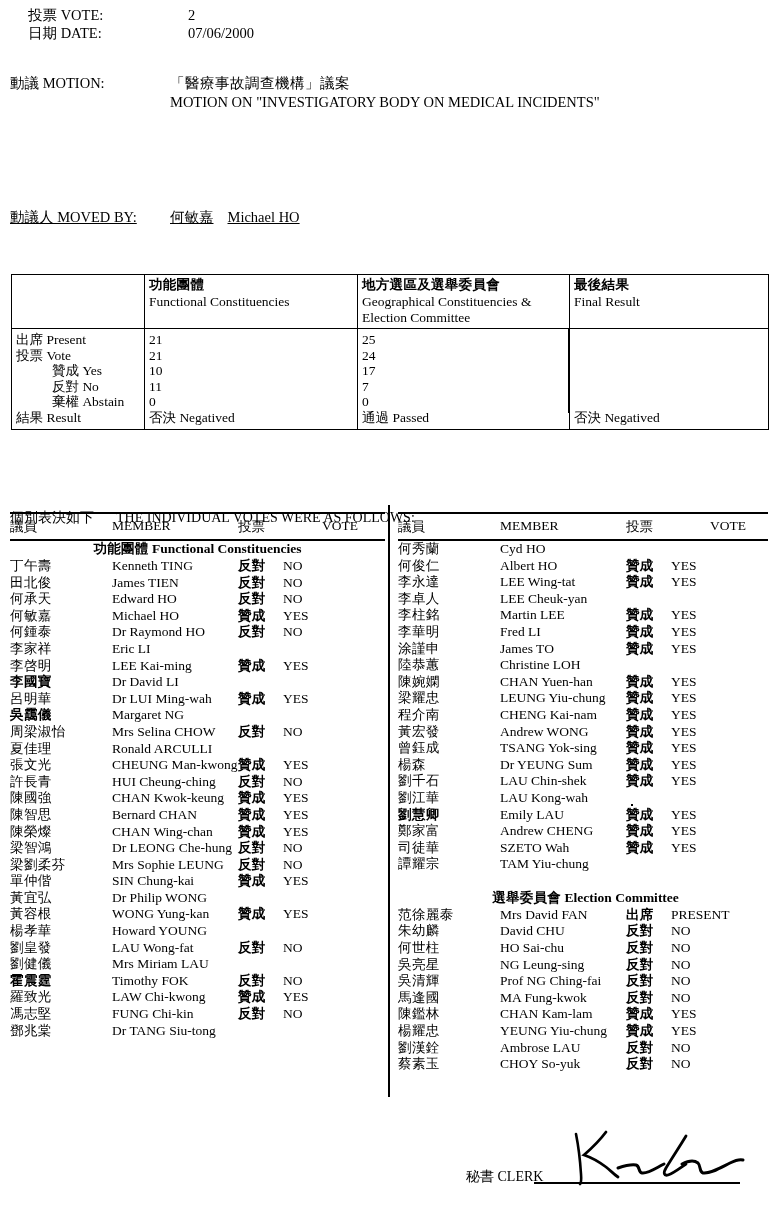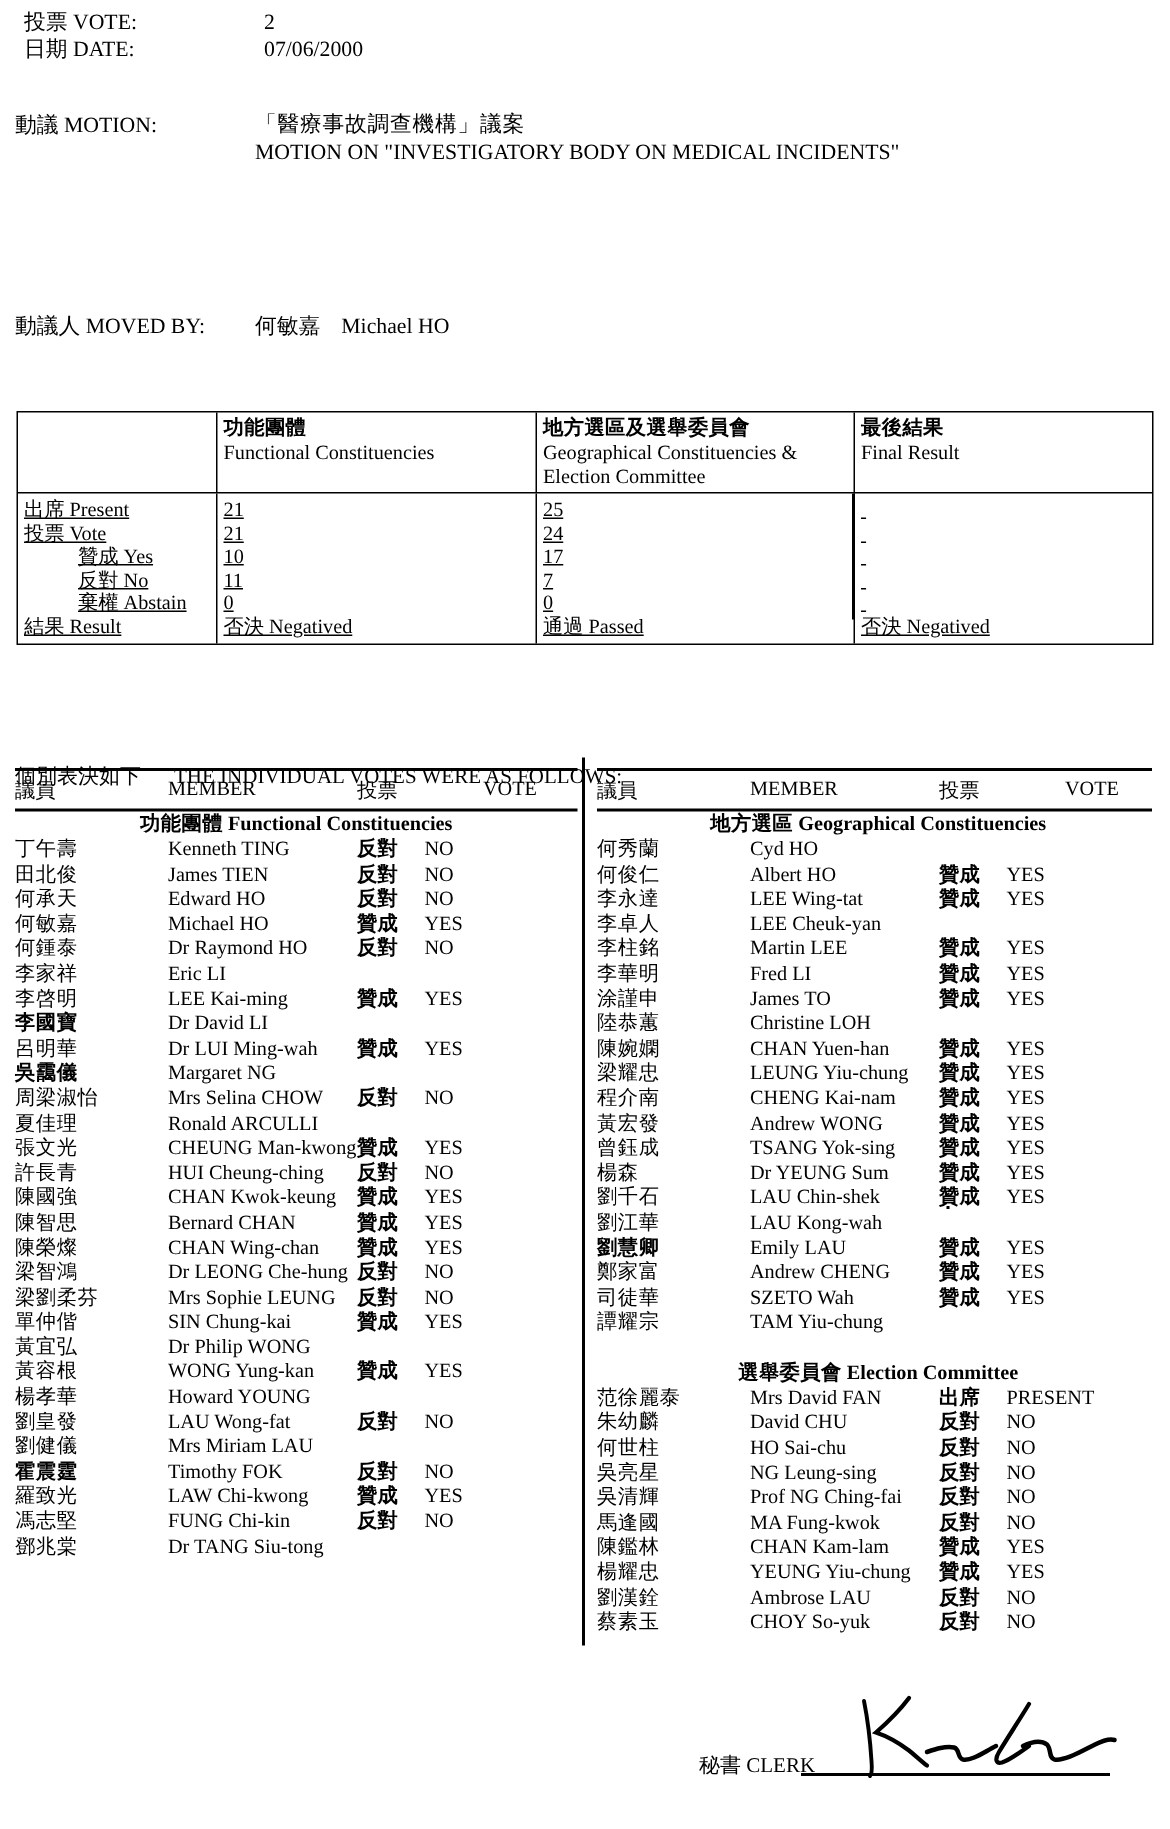--- a/index.html
+++ b/index.html
@@ -18,21 +18,21 @@
   .page {
     position: relative;
     width: 780px;
     height: 1219px;
     overflow: hidden;
   }
 
   
   .meta {
     position: absolute;
-    left: 16px;
+    left: 28px;
     top: 6px;
     width: 600px;
   }
   .meta-row {
     display: flex;
     align-items: baseline;
     height: 18px;
     line-height: 18px;
   }
   .meta-label {
@@ -67,20 +67,21 @@
     letter-spacing: 0.5px;
   }
 
   .moved {
     position: absolute;
     left: 10px;
     top: 208px;
     width: 700px;
     display: flex;
     align-items: flex-start;
+    text-decoration: underline;
   }
   .moved-label {
     width: 160px;
     font-size: 14.5px;
     white-space: nowrap;
   }
   .moved-value {
     font-size: 14.5px;
     white-space: nowrap;
   }
@@ -99,21 +100,20 @@
     display: flex;
     border-bottom: 1.5px solid #000;
     height: 54px;
     box-sizing: border-box;
   }
   .summary-body {
     display: flex;
     height: 100px;
     box-sizing: border-box;
     position: relative;
-    text-decoration: underline;
   }
   .col-a { width: 132px; box-sizing: border-box; }
   .col-b { width: 213px; box-sizing: border-box; border-left: 1.5px solid #000; }
   .col-c { width: 212px; box-sizing: border-box; border-left: 1.5px solid #000; }
   .col-d { flex: 1; box-sizing: border-box; border-left: 1.5px solid #000; }
 
   .summary-head .hcell {
     padding: 2px 0 0 4px;
     font-size: 13.5px;
     line-height: 16.5px;
@@ -546,21 +546,20 @@
         <span class="evote">NO</span>
       </div>
       <div class="vrow">
         <span class="cname">鄧兆棠</span>
         <span class="ename">Dr TANG Siu-tong</span>
         <span class="cvote"></span>
         <span class="evote"></span>
       </div>
     </div>
   <div class="col-list right" id="list-right">
-      <div class="group-head"><span class="cn">地方選區</span> <span class="en">Geographical Constituencies</span></div>
       <div class="vrow">
         <span class="cname">何秀蘭</span>
         <span class="ename">Cyd HO</span>
         <span class="cvote"></span>
         <span class="evote"></span>
       </div>
       <div class="vrow">
         <span class="cname">何俊仁</span>
         <span class="ename">Albert HO</span>
         <span class="cvote">贊成</span>

